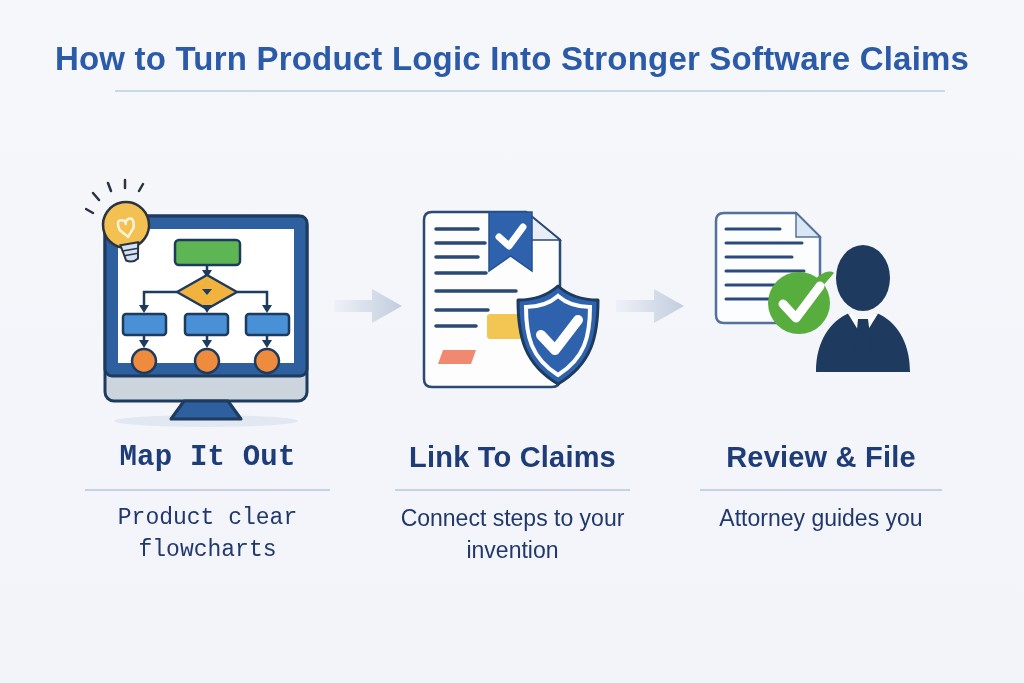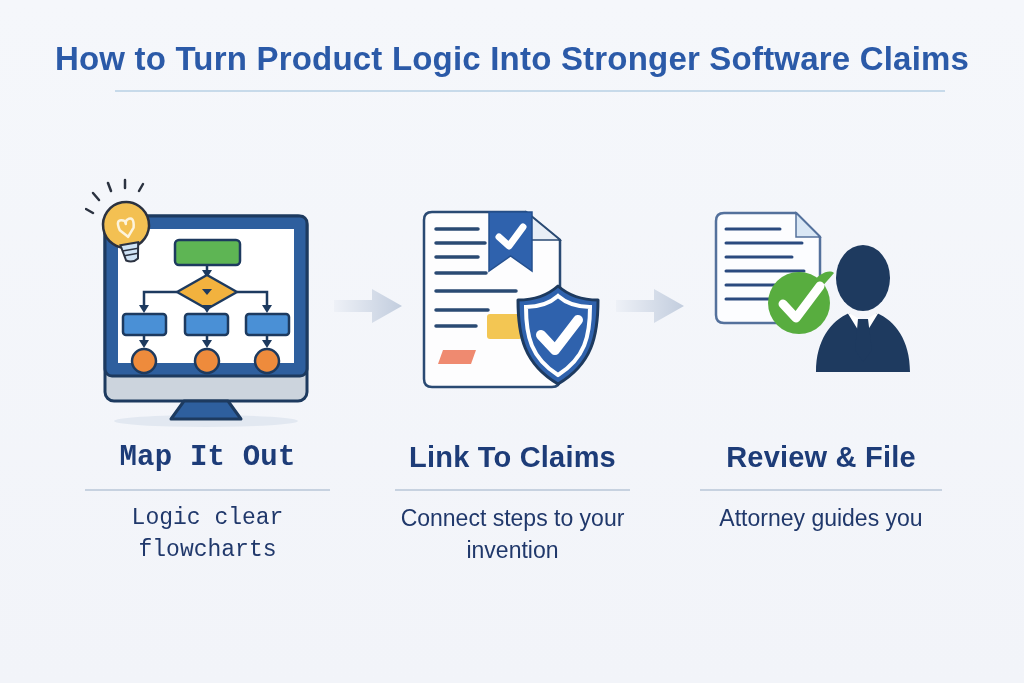--- a/index.html
+++ b/index.html
@@ -207,21 +207,21 @@
       <ellipse cx="163" cy="78" rx="27" ry="33" fill="#1e3a5f"></ellipse>
       <path d="M116,172 C116,140 131,121 149,113 L163,131 L177,113 C195,121 210,140 210,172 Z" fill="#1e3a5f"></path>
       <polygon points="147,112 163,138 179,112 163,121" fill="#ffffff"></polygon>
       <polygon points="158,119 168,119 172,150 163,162 155,150" fill="#1e3a5f"></polygon>
     </g>
   </svg>
 
   <div class="step-text col-1">
     <div class="step-heading">Map It Out</div>
     <div class="step-divider"></div>
-    <div class="step-description">Logic clear flowcharts</div>
+    <div class="step-description">Product clear flowcharts</div>
   </div>
 
   <div class="step-text col-2">
     <div class="step-heading">Link To Claims</div>
     <div class="step-divider"></div>
     <div class="step-description">Connect steps to your invention</div>
   </div>
 
   <div class="step-text col-3">
     <div class="step-heading">Review &amp; File</div>

